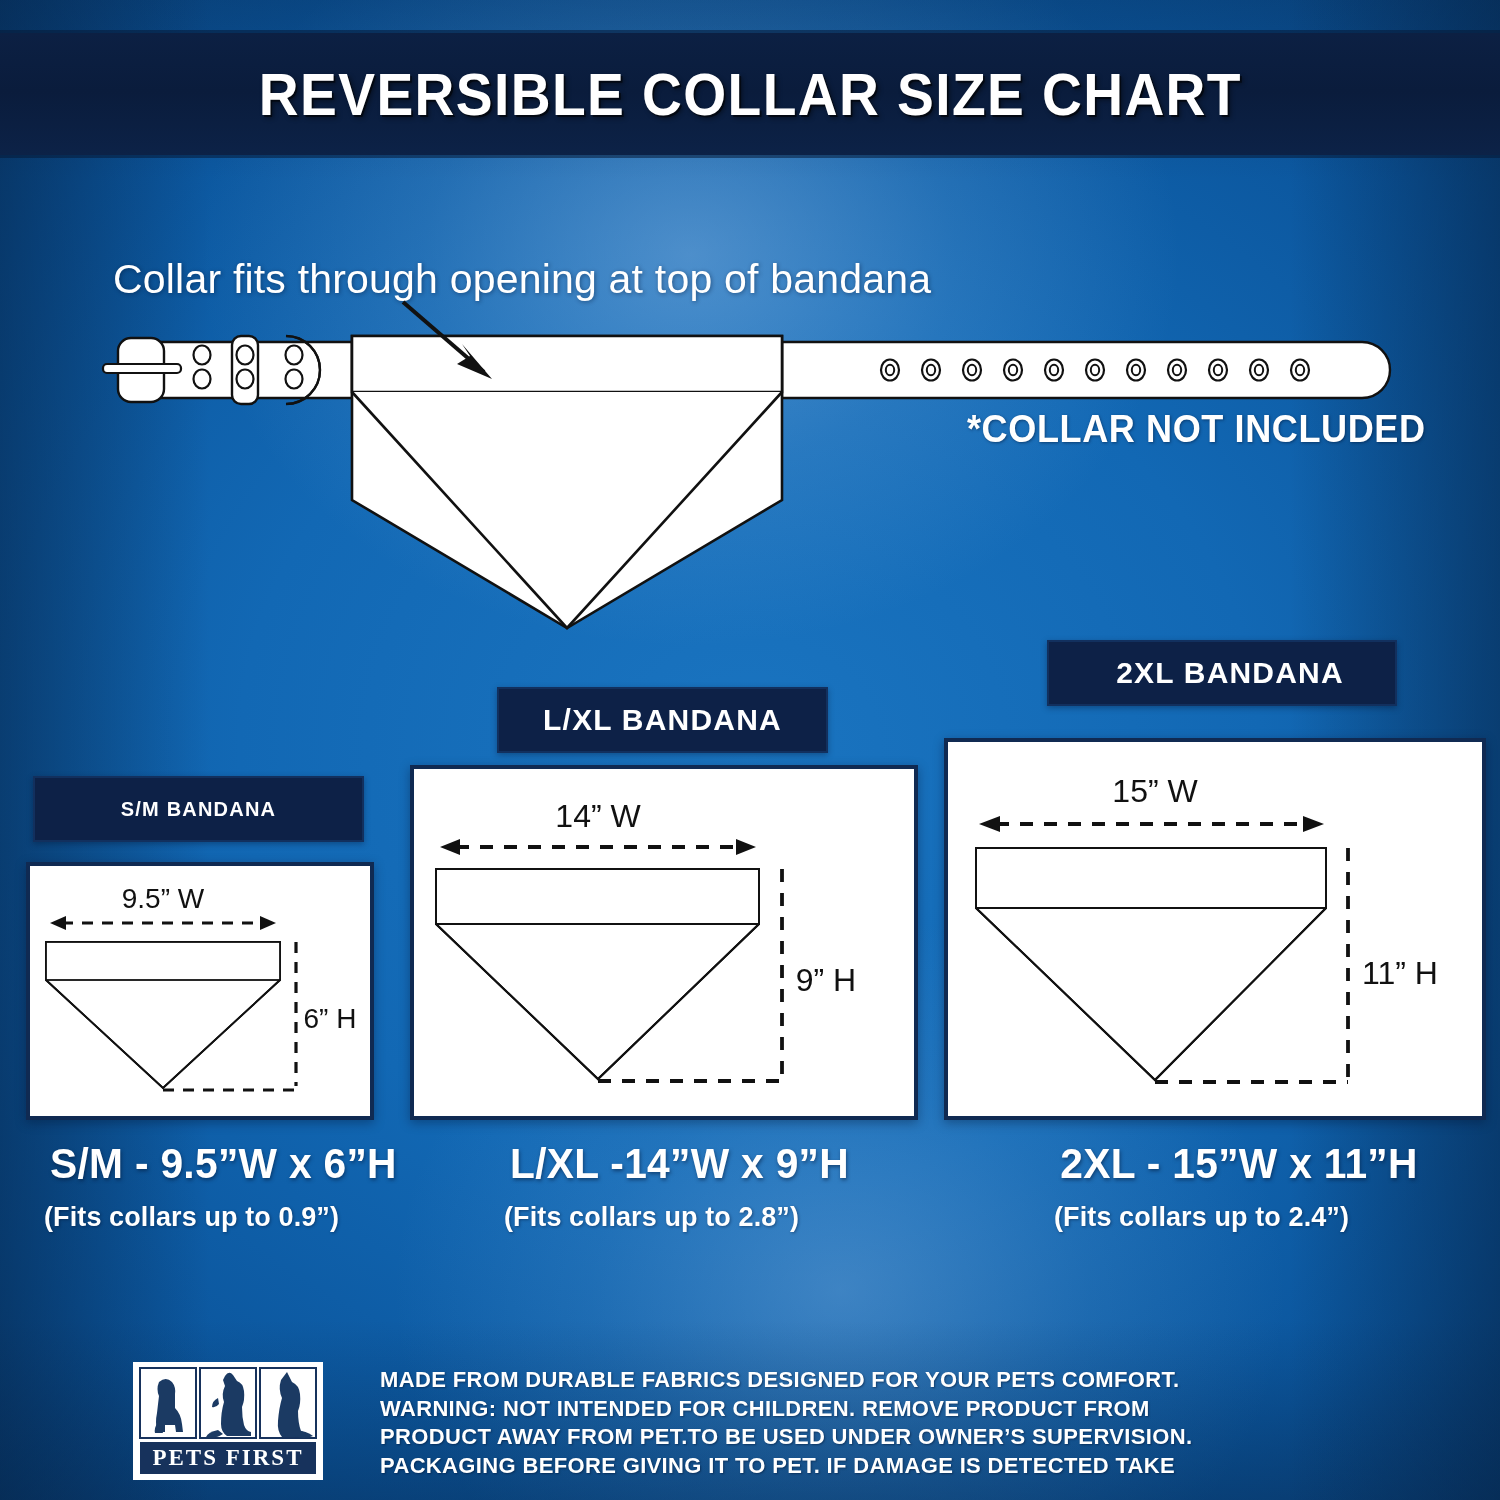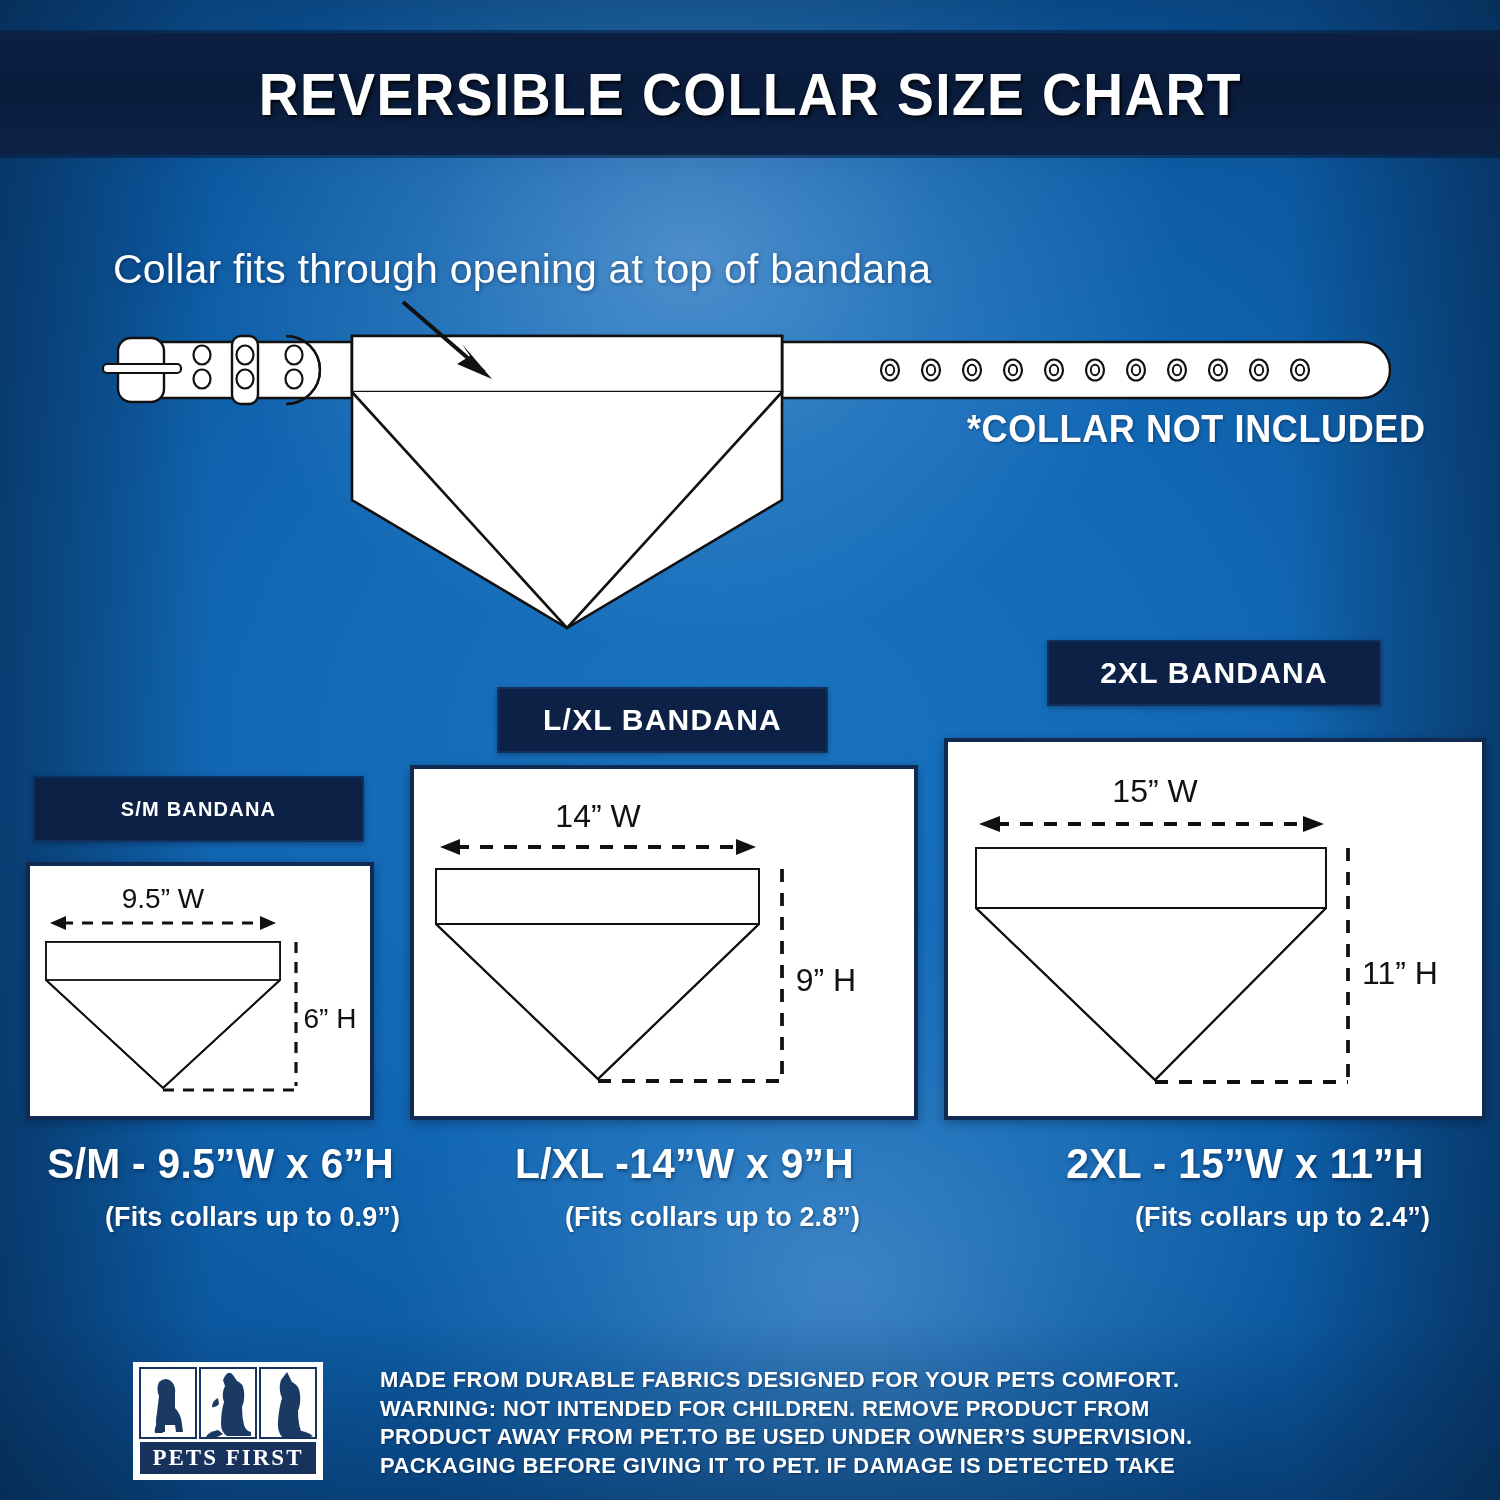--- a/index.html
+++ b/index.html
@@ -36,21 +36,21 @@
     color:#ffffff;
     font-size:60px;letter-spacing:1.5px;font-weight:bold;
     font-family:"Liberation Sans Narrow","Liberation Sans",sans-serif;
     transform:scaleX(.92);
     text-shadow:2px 2px 0 rgba(0,0,0,.55), 3px 3px 5px rgba(0,0,0,.45);
     white-space:nowrap;
   }
 
   
   .instruction{
-    position:absolute;left:113px;top:246px;
+    position:absolute;left:113px;top:256px;
     color:#ffffff;font-size:41px;font-weight:400;letter-spacing:.2px;
     text-shadow:1px 1px 4px rgba(0,20,50,.45);
     white-space:nowrap;
   }
   .not-included{
     position:absolute;left:967px;top:408px;
     color:#ffffff;font-size:38px;font-weight:bold;letter-spacing:.6px;
     font-family:"Liberation Sans Narrow","Liberation Sans",sans-serif;
     transform:scaleX(.95);transform-origin:left center;
     text-shadow:1px 1px 3px rgba(0,20,50,.5);
@@ -76,21 +76,21 @@
   }
   .card{
     position:absolute;background:#ffffff;
     border:4px solid #102a52;
     box-shadow:0 3px 10px rgba(0,15,40,.35);
     overflow:hidden;
   }
   .card svg{display:block;}
 
   
-  .cap{position:absolute;text-align:right;white-space:nowrap;}
+  .cap{position:absolute;text-align:left;white-space:nowrap;padding-left:44px;}
   .cap .big{
     display:block;color:#ffffff;font-size:42px;font-weight:bold;letter-spacing:.3px;
     font-family:"Liberation Sans Narrow","Liberation Sans",sans-serif;
     transform:scaleX(.97);
     text-shadow:1px 2px 4px rgba(0,20,50,.5);
   }
   .cap .small{
     display:block;color:#ffffff;font-size:27px;font-weight:bold;margin-top:14px;
     letter-spacing:.1px;
     font-family:"Liberation Sans Narrow","Liberation Sans",sans-serif;
@@ -231,21 +231,21 @@
         <text x="412" y="222" font-family="'Liberation Sans',sans-serif" font-size="32" fill="#111" text-anchor="middle">9” H</text>
       </svg>
     </div>
     <div class="cap" style="left:460px;top:1140px;width:400px;">
       <span class="big">L/XL -14”W x 9”H</span>
       <span class="small">(Fits collars up to 2.8”)</span>
     </div>
   </div>
 
   <div class="panel">
-    <div class="badge" style="left:1047px;top:640px;width:330px;height:62px;">
+    <div class="badge" style="left:1047px;top:640px;width:330px;height:62px;padding-left:16px;">
       <span style="font-size:30px;">2XL BANDANA</span>
     </div>
     <div class="card" style="left:944px;top:738px;width:534px;height:374px;">
       <svg viewBox="0 0 534 374" width="534" height="374">
         <path d="M28 106 L378 106 L378 166 L207 338 L28 166 Z" fill="#fff" stroke="#111" stroke-width="2"></path>
         <rect x="28" y="106" width="350" height="60" fill="#fff" stroke="#111" stroke-width="2"></rect>
         <path d="M28 166 L207 338 L378 166" fill="none" stroke="#111" stroke-width="2"></path>
 
         <line x1="48" y1="82" x2="358" y2="82" stroke="#111" stroke-width="3.8" stroke-dasharray="13 11"></line>
         <path d="M31 82 L52 74 L52 90 Z" fill="#111"></path>

